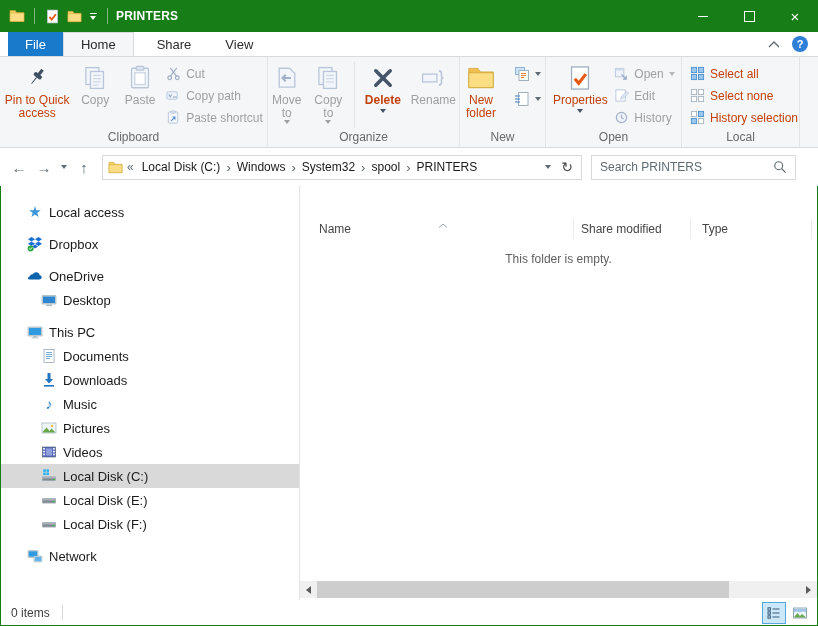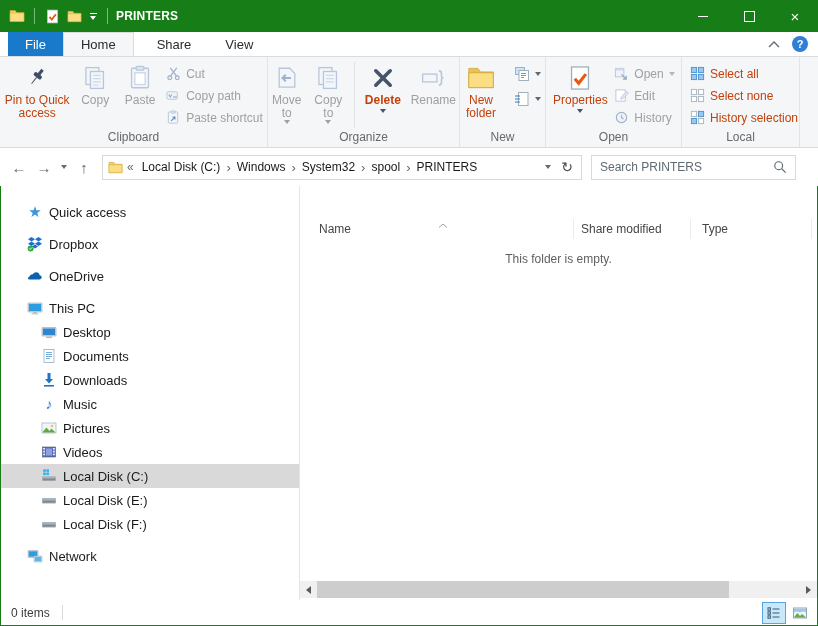--- a/index.html
+++ b/index.html
@@ -440,21 +440,21 @@
     </span>
   </div>
 </div>
 
 <div class="main">
   <div class="sidebar" id="sidebar">
       <div class="side-item lvl0">
         <span class="side-icon">
           <span style="color:#3d95d8;font-size:15px;line-height:16px">★</span>
         </span>
-        <span class="side-label">Quick access</span>
+        <span class="side-label">Local access</span>
       </div>
       <div class="side-item lvl0">
         <span class="side-icon">
           <svg viewBox="0 0 16 16" width="16" height="16">
             <g fill="#1b6fd4">
               <path d="M4.5 1L8 3.2 4.5 5.4 1 3.2z"></path>
               <path d="M11.5 1L15 3.2 11.5 5.4 8 3.2z"></path>
               <path d="M4.5 5.6L8 7.8 4.5 10 1 7.8z"></path>
               <path d="M11.5 5.6L15 7.8 11.5 10 8 7.8z"></path>
               <path d="M8 8.6l3 1.9-3 1.9-3-1.9z"></path>
@@ -466,40 +466,40 @@
         <span class="side-label">Dropbox</span>
       </div>
       <div class="side-item lvl0">
         <span class="side-icon">
           <svg viewBox="0 0 16 16" width="16" height="16">
             <path d="M4 11.5h8.3c1.5 0 2.4-1 2.4-2.2 0-1.1-.9-2-2-2.1C12.4 5.3 10.9 4.3 9.2 4.3 7.8 4.3 6.6 5 6 6.2 4.3 6 2.8 7 2.6 8.5 1.6 8.7 1 9.5 1 10.2c0 .8.8 1.3 1.6 1.3z" fill="#0b63ad"></path>
           </svg>
         </span>
         <span class="side-label">OneDrive</span>
       </div>
+      <div class="side-item lvl1">
+        <span class="side-icon">
+          <svg viewBox="0 0 16 16" width="16" height="16">
+            <rect x="1" y="3.5" width="14" height="8.5" rx="0.5" fill="#cfd8dc" stroke="#90a4ae" stroke-width="0.6"></rect>
+            <rect x="2" y="4.5" width="12" height="6.5" fill="#2f86d0"></rect>
+            <rect x="5" y="12.5" width="6" height="1.6" fill="#b0bec5"></rect>
+          </svg>
+        </span>
+        <span class="side-label">Desktop</span>
+      </div>
       <div class="side-item lvl0">
         <span class="side-icon">
           <svg viewBox="0 0 16 16" width="16" height="16">
             <rect x="1" y="3" width="14" height="9" rx="0.5" fill="#cfd8dc" stroke="#90a4ae" stroke-width="0.6"></rect>
             <rect x="2" y="4" width="12" height="7" fill="#2f9be0"></rect>
             <rect x="6" y="12" width="4" height="1.4" fill="#b0bec5"></rect>
             <rect x="4.5" y="13.4" width="7" height="1" fill="#b0bec5"></rect>
           </svg>
         </span>
         <span class="side-label">This PC</span>
-      </div>
-      <div class="side-item lvl1">
-        <span class="side-icon">
-          <svg viewBox="0 0 16 16" width="16" height="16">
-            <rect x="1" y="3.5" width="14" height="8.5" rx="0.5" fill="#cfd8dc" stroke="#90a4ae" stroke-width="0.6"></rect>
-            <rect x="2" y="4.5" width="12" height="6.5" fill="#2f86d0"></rect>
-            <rect x="5" y="12.5" width="6" height="1.6" fill="#b0bec5"></rect>
-          </svg>
-        </span>
-        <span class="side-label">Desktop</span>
       </div>
       <div class="side-item lvl1">
         <span class="side-icon">
           <svg viewBox="0 0 16 16" width="16" height="16">
             <rect x="3" y="1.5" width="10" height="13" fill="#fff" stroke="#8aa0b4" stroke-width="0.7"></rect>
             <g stroke="#63a4d8" stroke-width="0.9">
               <path d="M5 4.5h6M5 6.5h6M5 8.5h6M5 10.5h4"></path>
             </g>
           </svg>
         </span>

